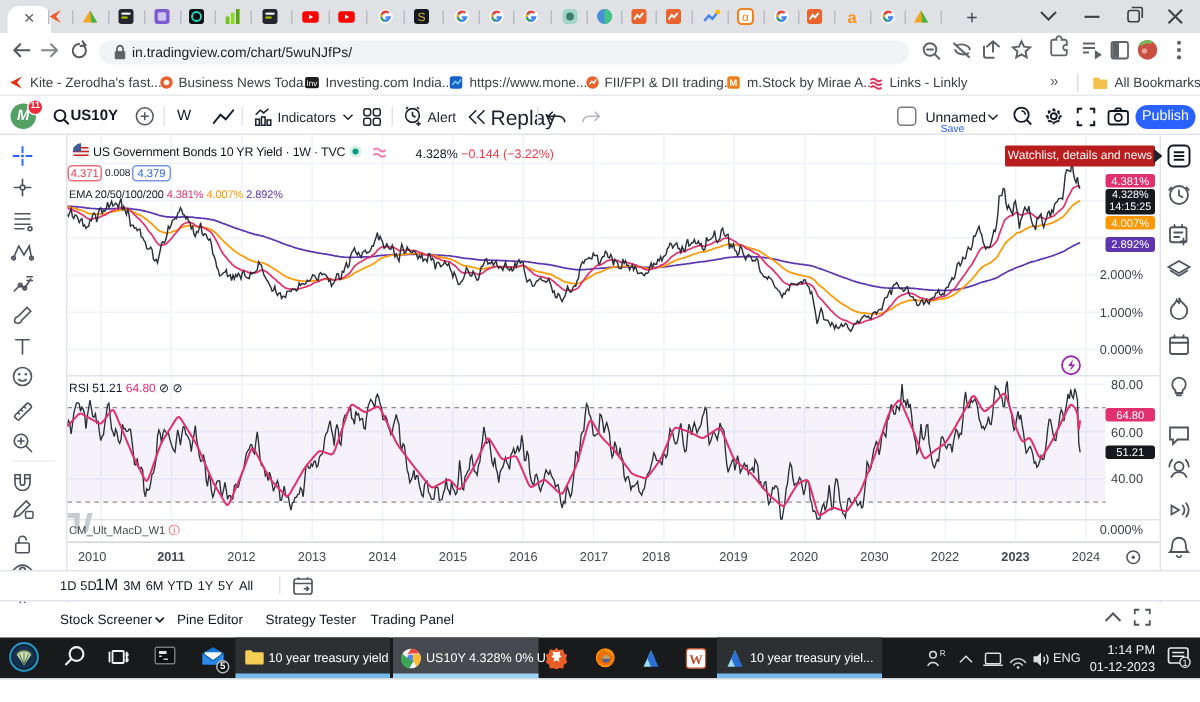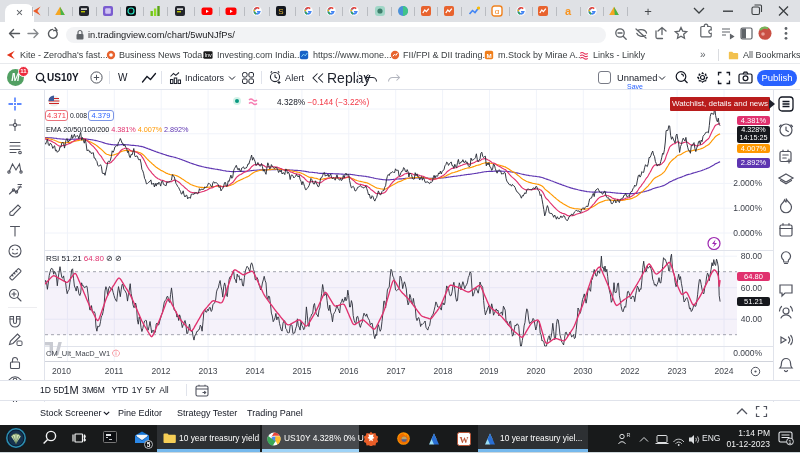--- a/index.html
+++ b/index.html
@@ -576,60 +576,61 @@
     </svg>
     <div class="abs" style="left:48px;top:95px;width:12px;height:12px">
       <svg width="12" height="12" viewBox="0 0 12 12">
         <circle cx="6" cy="6" r="5.5" fill="#eee"></circle>
         <g stroke="#c22" stroke-width="1">
           <path d="M1 3.5 h10 M0.6 6 h10.8 M1 8.5 h10"></path>
         </g>
         <path d="M6 0.5 a5.5 5.5 0 0 0 -5.5 5.5 h5.5 z" fill="#3c5b9b"></path>
       </svg>
     </div>
+    <div class="abs" style="left:62px;top:95px;height:12px;font-size:8.3px;line-height:12px;color:#131722;font-weight:500;letter-spacing:-0.15px">US Government Bonds 10 YR Yield · 1W · TVC</div>
     <div class="abs" style="left:233px;top:97px;width:8px;height:8px;border-radius:50%;background:#d4f2e8">
       <div style="position:absolute;left:2px;top:2px;width:4px;height:4px;border-radius:50%;background:#089981"></div>
     </div>
     <svg width="10" height="9" viewBox="0 0 10 9" style="position:absolute;left:248px;top:97px">
       <g stroke="#f77db2" stroke-width="1.4" fill="none">
         <path d="M1 3 q2-2 4 0 t4 0"></path>
         <path d="M1 6.5 q2-2 4 0 t4 0"></path>
       </g>
     </svg>
     <div class="abs" style="left:277px;top:95.5px;height:12px;font-size:8.3px;line-height:12px;color:#131722">4.328% <span style="color:#f23645">−0.144 (−3.22%)</span></div>
     <div class="abs" style="left:45px;top:109.5px;width:23px;height:11.5px;border:1px solid #e9737c;border-radius:3px;color:#f23645;font-size:7.5px;line-height:10.5px;text-align:center">4.371</div>
     <div class="abs" style="left:70px;top:112px;height:8px;font-size:6.8px;line-height:8px;color:#131722">0.008</div>
     <div class="abs" style="left:88px;top:109.5px;width:26px;height:11.5px;border:1px solid #7b95e6;border-radius:3px;color:#2962ff;font-size:7.5px;line-height:10.5px;text-align:center">4.379</div>
     <div class="abs" style="left:46px;top:125px;height:10px;font-size:7.3px;line-height:10px;color:#131722;letter-spacing:-0.05px">EMA 20/50/100/200 <span style="color:#e0316e">4.381%</span> <span style="color:#ff9800">4.007%</span> <span style="color:#5e35b1">2.892%</span></div>
     <div class="abs" style="left:46px;top:254px;height:10px;font-size:8px;line-height:10px;color:#131722">RSI 51.21 <span style="color:#e0316e">64.80</span> <span style="font-size:8px">⊘ ⊘</span></div>
     <div class="abs" style="left:52px;top:366px;width:30px;height:10px;font-size:8.5px;line-height:10px;color:#42464e;text-align:left;font-weight:500">2010</div>
-    <div class="abs" style="left:99px;top:366px;width:30px;height:10px;font-size:8.5px;line-height:10px;color:#42464e;text-align:center;font-weight:400">2011</div>
+    <div class="abs" style="left:99px;top:366px;width:30px;height:10px;font-size:8.5px;line-height:10px;color:#42464e;text-align:center;font-weight:700">2011</div>
     <div class="abs" style="left:146px;top:366px;width:30px;height:10px;font-size:8.5px;line-height:10px;color:#42464e;text-align:center;font-weight:400">2012</div>
     <div class="abs" style="left:193px;top:366px;width:30px;height:10px;font-size:8.5px;line-height:10px;color:#42464e;text-align:center;font-weight:500">2013</div>
     <div class="abs" style="left:240px;top:366px;width:30px;height:10px;font-size:8.5px;line-height:10px;color:#42464e;text-align:center;font-weight:500">2014</div>
     <div class="abs" style="left:287px;top:366px;width:30px;height:10px;font-size:8.5px;line-height:10px;color:#42464e;text-align:center;font-weight:500">2015</div>
     <div class="abs" style="left:334px;top:366px;width:30px;height:10px;font-size:8.5px;line-height:10px;color:#42464e;text-align:center;font-weight:500">2016</div>
     <div class="abs" style="left:381px;top:366px;width:30px;height:10px;font-size:8.5px;line-height:10px;color:#42464e;text-align:center;font-weight:500">2017</div>
-    <div class="abs" style="left:428px;top:366px;width:30px;height:10px;font-size:8.5px;line-height:10px;color:#42464e;text-align:center;font-weight:500">2018</div>
+    <div class="abs" style="left:428px;top:366px;width:30px;height:10px;font-size:8.5px;line-height:10px;color:#42464e;font-weight:500">2018</div>
     <div class="abs" style="left:474px;top:366px;width:30px;height:10px;font-size:8.5px;line-height:10px;color:#42464e;text-align:center;font-weight:500">2019</div>
     <div class="abs" style="left:521px;top:366px;width:30px;height:10px;font-size:8.5px;line-height:10px;color:#42464e;text-align:center;font-weight:500">2020</div>
     <div class="abs" style="left:568px;top:366px;width:30px;height:10px;font-size:8.5px;line-height:10px;color:#42464e;text-align:center;font-weight:500">2030</div>
     <div class="abs" style="left:615px;top:366px;width:30px;height:10px;font-size:8.5px;line-height:10px;color:#42464e;text-align:center;font-weight:500">2022</div>
-    <div class="abs" style="left:662px;top:366px;width:30px;height:10px;font-size:8.5px;line-height:10px;color:#42464e;text-align:center;font-weight:400">2023</div>
+    <div class="abs" style="left:662px;top:366px;width:30px;height:10px;font-size:8.5px;line-height:10px;color:#42464e;text-align:center;font-weight:700">2023</div>
     <div class="abs" style="left:709px;top:366px;width:30px;height:10px;font-size:8.5px;line-height:10px;color:#42464e;text-align:center;font-weight:500">2024</div>
     <svg width="11" height="11" viewBox="0 0 11 11" style="position:absolute;left:750px;top:366px">
       <circle cx="5.5" cy="5.5" r="4.2" stroke="#50535e" stroke-width="1" fill="none"></circle>
       <circle cx="5.5" cy="5.5" r="1.1" fill="#50535e"></circle>
     </svg>
     <div class="abs" style="left:0;top:379.5px;width:800px;height:21px;background:#fff;border-top:1px solid #e0e3eb;border-bottom:1px solid #e0e3eb"></div>
     <div class="abs" style="left:35.5px;top:384px;width:20px;height:12px;font-size:8.5px;line-height:12px;color:#131722;text-align:center">1D</div>
     <div class="abs" style="left:49px;top:384px;width:20px;height:12px;font-size:8.5px;line-height:12px;color:#131722;text-align:center">5D</div>
     <div class="abs" style="left:63.5px;top:384px;width:20px;height:12px;font-size:11px;line-height:12px;color:#131722;text-align:left">1M</div>
     <div class="abs" style="left:78px;top:384px;width:20px;height:12px;font-size:8.5px;line-height:12px;color:#131722;text-align:center">3M</div>
-    <div class="abs" style="left:93px;top:384px;width:20px;height:12px;font-size:8.5px;line-height:12px;color:#131722;text-align:left">6M</div>
+    <div class="abs" style="left:93px;top:384px;width:20px;height:12px;font-size:8.5px;line-height:12px;color:#131722;text-align:center">6M</div>
     <div class="abs" style="left:110px;top:384px;width:20px;height:12px;font-size:8.5px;line-height:12px;color:#131722;text-align:center">YTD</div>
     <div class="abs" style="left:127px;top:384px;width:20px;height:12px;font-size:8.5px;line-height:12px;color:#131722;text-align:center">1Y</div>
     <div class="abs" style="left:140.5px;top:384px;width:20px;height:12px;font-size:8.5px;line-height:12px;color:#131722;text-align:center">5Y</div>
     <div class="abs" style="left:154px;top:384px;width:20px;height:12px;font-size:8.5px;line-height:12px;color:#131722;text-align:center">All</div>
     <div class="abs" style="left:186px;top:384px;width:1px;height:12px;background:#e0e3eb"></div>
     <svg width="14" height="13" viewBox="0 0 14 13" style="position:absolute;left:195px;top:383.5px">
       <rect x="1" y="2" width="12" height="10" rx="1.5" stroke="#50535e" stroke-width="1.1" fill="none"></rect>
       <path d="M4 2 V0.8 M10 2 V0.8 M1 5 h12 M7.5 8.5 h3 m-1.2 -1.4 l1.4 1.4 -1.4 1.4" stroke="#50535e" stroke-width="1.1" fill="none"></path>
     </svg>
     <div class="abs" style="left:0;top:401.5px;width:800px;height:22px;background:#fff"></div>

